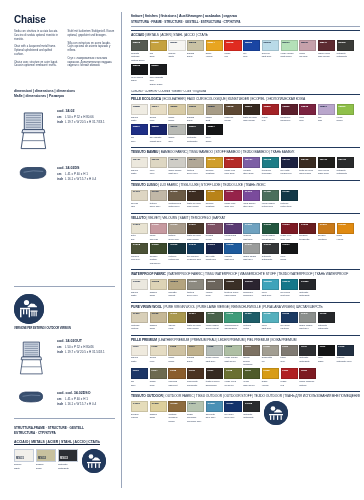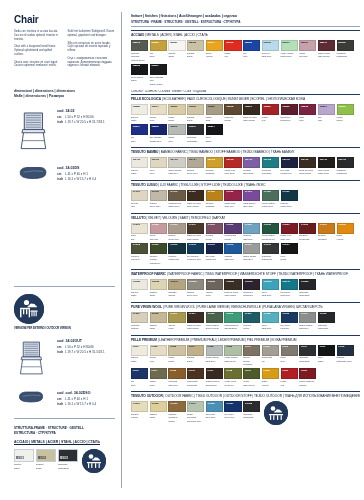--- a/index.html
+++ b/index.html
@@ -218,21 +218,21 @@
   .row-with-badge { display: flex; align-items: flex-start; }
 </style>
 </head>
 <body>
 
 <div id="page">
 
   <div class="left-col">
     <div class="vrule"></div>
 
-    <div class="product-title">Chair</div>
+    <div class="product-title">Chaise</div>
 
     <div class="desc-grid">
       <div class="desc-col">
         <div class="desc-p">Sedia con struttura in acciaio laccato. Cuscino di seduta optional rivestito in rivestito.</div>
         <div class="desc-p">Chair with a lacquered metal frame. Optional upholstered and quilted cushion.</div>
         <div class="desc-p">Chaise avec structure en acier laqué. Coussin optionnel rembourré revêtu.</div>
       </div>
       <div class="desc-col">
         <div class="desc-p">Stuhl mit lackiertem Stahlgestell. Kissen optional, gepolstert und bezogen.</div>
         <div class="desc-p">Silla con estructura en acero lacado. Cojín opcional de asiento tapizado y relleno.</div>

